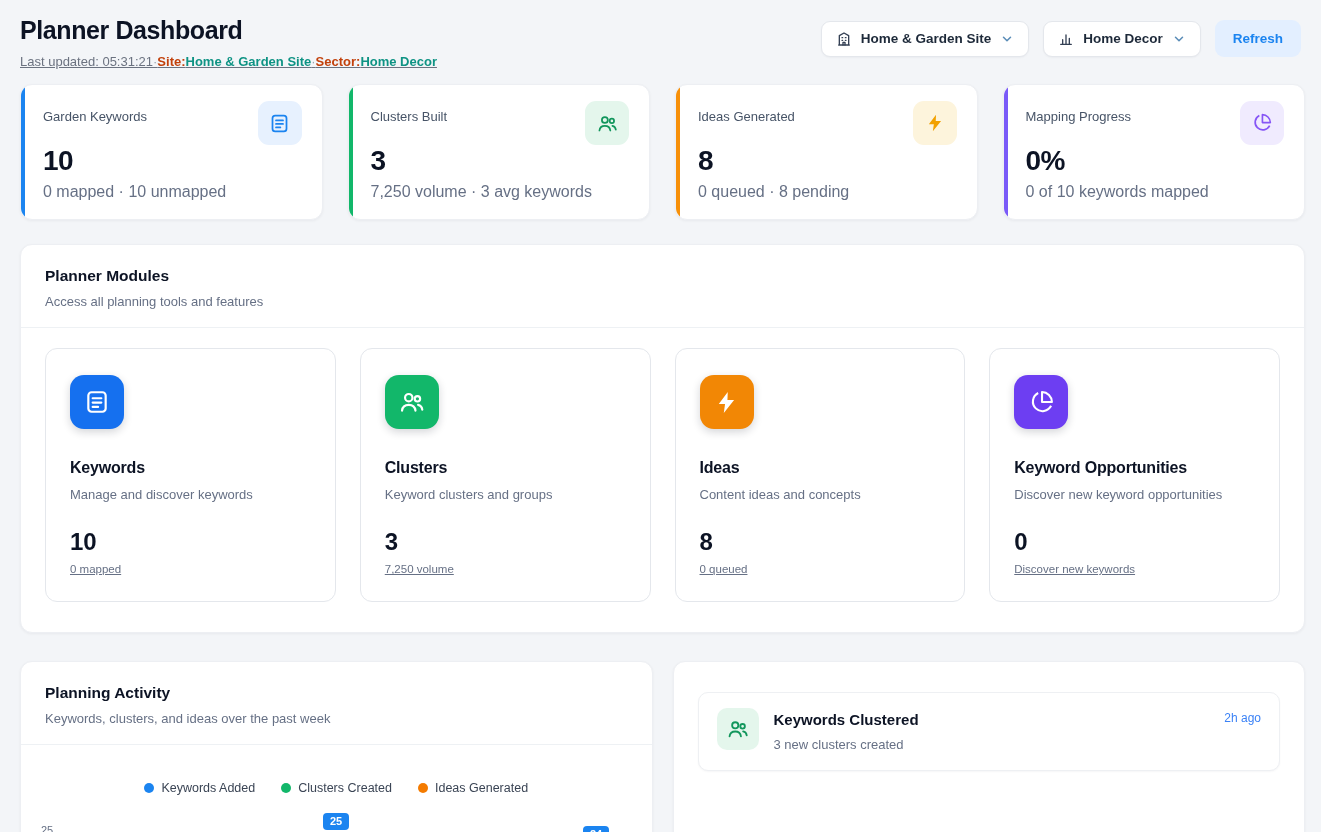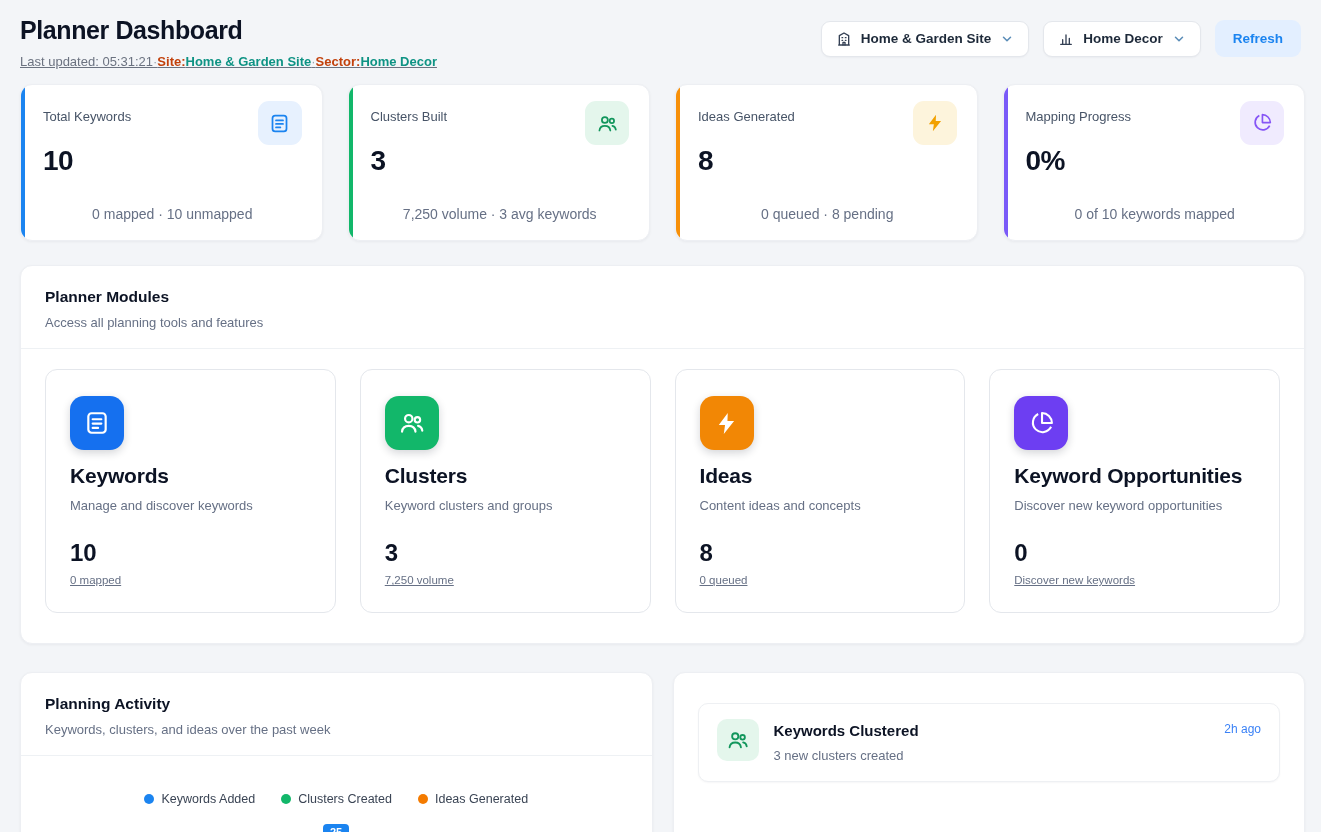--- a/index.html
+++ b/index.html
@@ -41,39 +41,39 @@
   }
   .stat-card::before { content: ""; position: absolute; left: 0; top: 0; bottom: 0; width: 4px; background: var(--accent); }
   .stat-top { display: flex; justify-content: space-between; align-items: flex-start; }
   .stat-title { font-size: 13px; color: #475467; font-weight: 500; margin-top: 8px; }
   .stat-icon { width: 44px; height: 44px; border-radius: 11px; display: flex; align-items: center; justify-content: center; }
   .tint-blue   { background: #e7f1fe; color: #1b84f0; }
   .tint-green  { background: #e4f6ec; color: #12965c; }
   .tint-yellow { background: #fdf4dc; color: #f2a100; }
   .tint-purple { background: #f0ebfe; color: #8655f6; }
   .stat-value { font-size: 28px; font-weight: 800; color: #0c1324; margin-top: 0px; letter-spacing: -0.5px; }
-  .stat-sub { font-size: 14px; color: #667085; margin-top: 29px; text-align: center; }
+  .stat-sub { font-size: 16px; color: #667085; margin-top: 6px; }
 
   
   .modules-card { background: #fff; border-radius: 12px; border: 1px solid #edeff3; box-shadow: 0 1px 3px rgba(16,24,40,.05); margin-top: 24px; }
   .card-head { padding: 22px 24px 18px; border-bottom: 1px solid #eef1f4; }
   .card-head-title { font-size: 15.5px; font-weight: 700; color: #0c1324; }
   .card-head-sub { font-size: 13px; color: #667085; margin-top: 9px; font-weight: 400; }
   .modules-grid { display: grid; grid-template-columns: repeat(4, 1fr); gap: 24px; padding: 20px 24px 30px; }
   .module-card { border: 1px solid #e4e7ec; border-radius: 12px; padding: 26px 24px 26px; cursor: pointer; background: #fff; }
   .module-icon {
     width: 54px; height: 54px; border-radius: 14px; color: #fff;
     display: flex; align-items: center; justify-content: center;
     box-shadow: 0 3px 8px rgba(16,24,40,.18);
   }
   .mi-blue   { background: #1570ef; }
   .mi-green  { background: #12b76a; }
   .mi-orange { background: #f28705; }
   .mi-purple { background: #6d3ef2; }
-  .module-title { font-size: 21px; font-weight: 800; color: #0c1324; margin-top: 14px; letter-spacing: -0.2px; }
+  .module-title { font-size: 16px; font-weight: 800; color: #0c1324; margin-top: 30px; letter-spacing: -0.2px; }
   .module-desc { font-size: 13px; color: #667085; margin-top: 10px; }
   .module-value { font-size: 24px; font-weight: 800; color: #0c1324; margin-top: 26px; }
   .module-sub { font-size: 11.5px; color: #667085; margin-top: 7px; text-decoration: underline; }
 
   
   .bottom-row { display: grid; grid-template-columns: 1fr 1fr; gap: 20px; margin-top: 28px; }
   .panel { background: #fff; border-radius: 12px; border: 1px solid #edeff3; box-shadow: 0 1px 3px rgba(16,24,40,.05); min-height: 320px; }
 
   .legend { display: flex; justify-content: center; gap: 26px; padding-top: 36px; font-size: 12.5px; color: #3a4454; }
   .legend-item { display: flex; align-items: center; gap: 7px; }
@@ -150,21 +150,21 @@
         </span>
       </button>
       <button class="refresh-btn">Refresh</button>
     </div>
   </div>
 
   <div class="stats-row">
 
     <div class="stat-card" style="--accent:#1b84f0">
       <div class="stat-top">
-        <div class="stat-title">Total Keywords</div>
+        <div class="stat-title">Garden Keywords</div>
         <div class="stat-icon tint-blue">
           <svg width="21" height="21" viewBox="0 0 24 24" fill="none" stroke="currentColor" stroke-width="2" stroke-linecap="round" stroke-linejoin="round">
               <rect x="4" y="3" width="16" height="18" rx="3"></rect>
               <path d="M8 8.5h8M8 12.5h8M8 16.5h5"></path>
             </svg>
         </div>
       </div>
       <div class="stat-value">10</div>
       <div class="stat-sub">0 mapped · 10 unmapped</div>
     </div>

